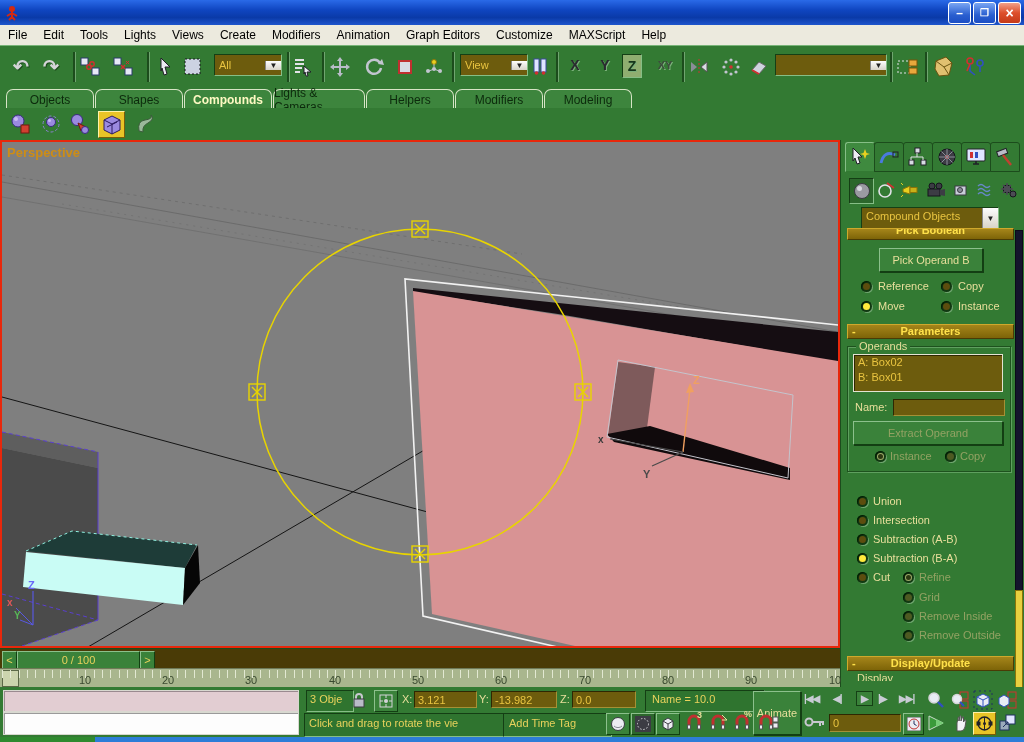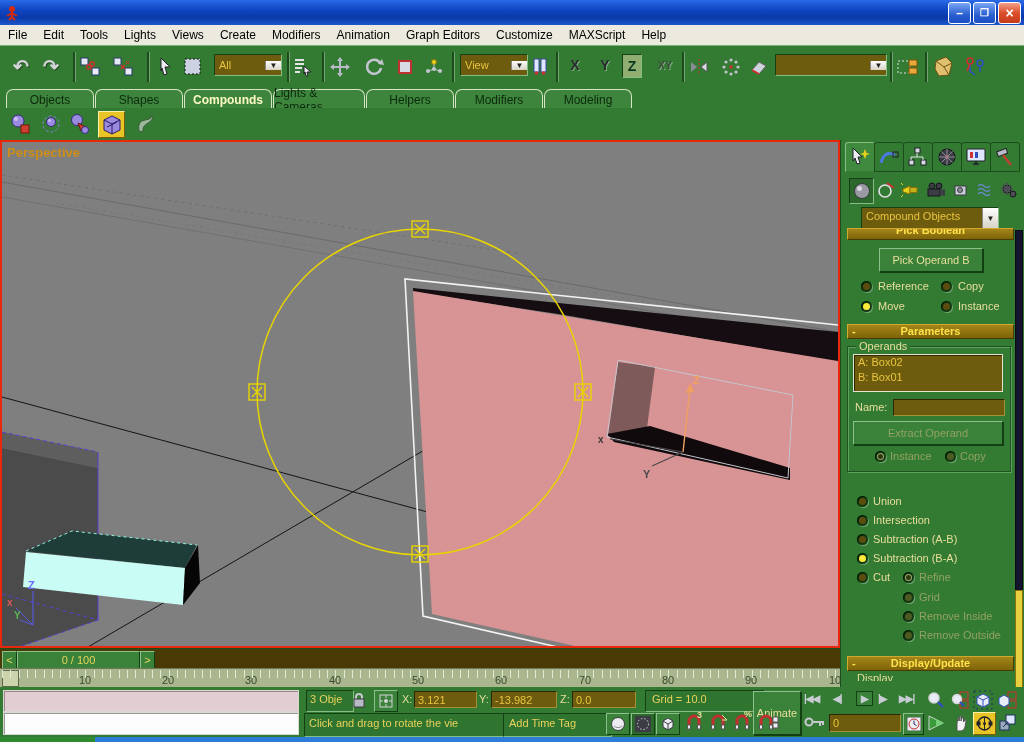--- a/index.html
+++ b/index.html
@@ -801,21 +801,21 @@
           </svg>
         </span>
       </span>
 
     <span class="lbl abs" style="left:402px;top:6px">X:</span>
     <input class="fieldbrown abs" style="left: 414px; top: 4px; width: 55px; height: 13px;" value="3.121">
     <span class="lbl abs" style="left:479px;top:6px">Y:</span>
     <input class="fieldbrown abs" style="left: 491px; top: 4px; width: 58px; height: 13px;" value="-13.982">
     <span class="lbl abs" style="left:560px;top:6px">Z:</span>
     <input class="fieldbrown abs" style="left: 572px; top: 4px; width: 56px; height: 13px;" value="0.0">
-    <div class="sunkg abs" style="left:645px;top:3px;width:106px;height:18px;padding:2px 6px 0"><span>Grid = 10.0</span></div>
+    <div class="sunkg abs" style="left:645px;top:3px;width:106px;height:18px;padding:2px 6px 0"><span>Name = 10.0</span></div>
 
     <div class="gbtn abs" style="left:753px;top:4px;width:46px;height:42px">
         <span>Animate</span>
       </div>
 
     <span class="abs pb" style="left:804px;top:6px"><span>|◀◀</span></span>
     <span class="abs pb" style="left:833px;top:6px"><span>◀|</span></span>
     <span class="abs pb" style="left:856px;top:4px;border:1px solid #154015;padding:1px 4px;background:#3a823a"><span>▶</span></span>
     <span class="abs pb" style="left:878px;top:6px"><span>|▶</span></span>
     <span class="abs pb" style="left:899px;top:6px"><span>▶▶|</span></span>

